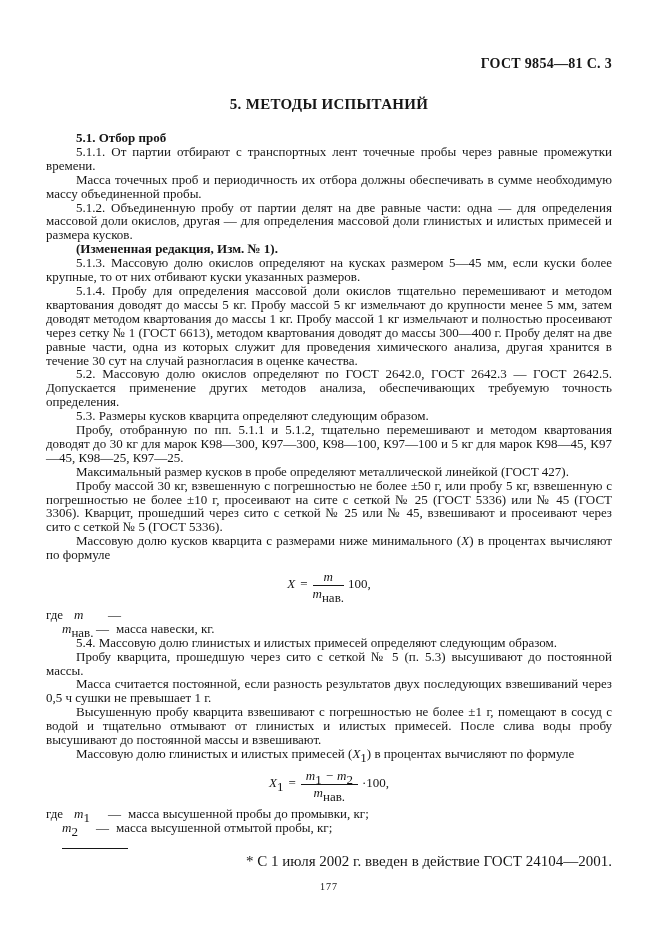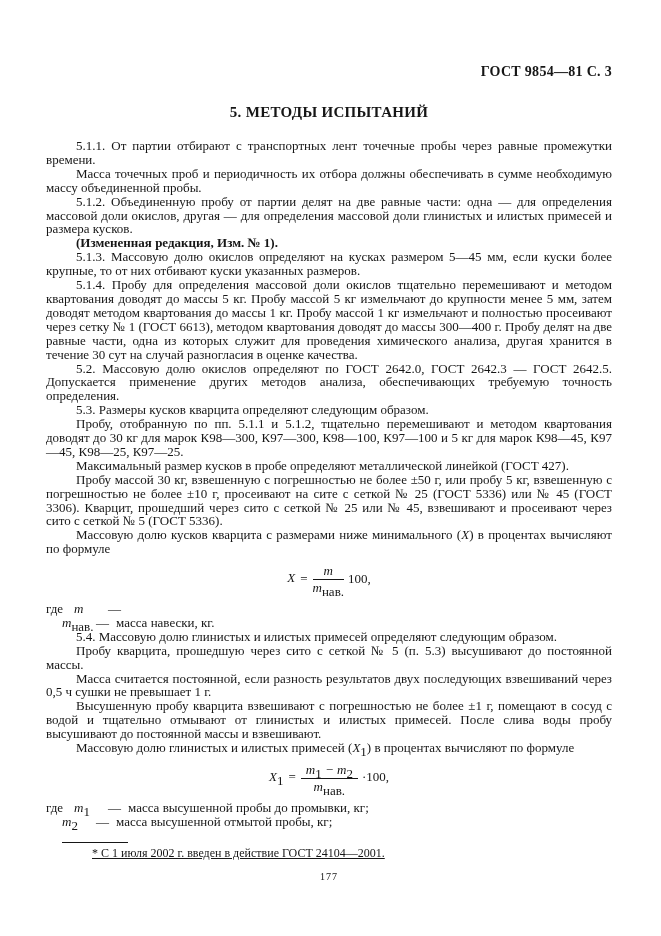--- a/index.html
+++ b/index.html
@@ -3,21 +3,21 @@
 <meta charset="utf-8">
 <style>
   * { margin: 0; padding: 0; box-sizing: border-box; }
   html, body { background: #ffffff; }
   body {
     width: 661px; height: 936px; overflow: hidden;
     font-family: "Liberation Serif", "DejaVu Serif", serif;
     color: #161616;
     -webkit-font-smoothing: antialiased;
   }
-  .page { width: 661px; height: 748px; padding: 56px 49px 0 46px; position: relative; margin-top: 8px; }
+  .page { width: 661px; height: 748px; padding: 56px 49px 0 46px; position: relative; }
 
   .doc-header {
     text-align: right; font-weight: bold; font-size: 14px; letter-spacing: .3px;
   }
   .doc-title {
     text-align: center; font-weight: bold; font-size: 15px;
     margin-top: 24px; letter-spacing: .3px;
   }
   .content { margin-top: 18px; font-size: 13px; line-height: 1.07; }
 
@@ -38,34 +38,35 @@
   
   .where-row { display: flex; align-items: flex-start; }
   .w-lead { flex: none; width: 28px; }
   .w-lead2 { flex: none; width: 16px; }
   .w-var { flex: none; width: 34px; font-style: italic; }
   .w-dash { flex: none; width: 20px; }
   .w-text { flex: 1 1 auto; text-align: justify; }
 
   
   .footnote-rule { margin: 13px 0 4px 16px; width: 66px; border-top: 1.5px solid #161616; }
-  .footnote { font-size: 12px; text-indent: 46px; text-align: left; text-decoration: underline; }
+  .footnote { font-size: 15px; text-indent: 46px; text-align: right; }
   .page-number { text-align: center; font-size: 10px; margin-top: 13px; letter-spacing: 1px; }
 </style>
 </head>
 <body>
 
 <div class="page">
 
   <div class="doc-header">ГОСТ 9854—81 С. 3</div>
 
   <div class="doc-title">5. МЕТОДЫ ИСПЫТАНИЙ</div>
 
   <div class="content">
 
+    <p class="para bold">5.1. Отбор проб</p>
     <p class="para">5.1.1. От партии отбирают с транспортных лент точечные пробы через равные промежутки времени.</p>
     <p class="para">Масса точечных проб и периодичность их отбора должны обеспечивать в сумме необходимую массу объединенной пробы.</p>
     <p class="para">5.1.2. Объединенную пробу от партии делят на две равные части: одна — для определения массовой доли окислов, другая — для определения массовой доли глинистых и илистых примесей и размера кусков.</p>
     <p class="para bold">(Измененная редакция, Изм. № 1).</p>
     <p class="para">5.1.3. Массовую долю окислов определяют на кусках размером 5—45 мм, если куски более крупные, то от них отбивают куски указанных размеров.</p>
     <p class="para">5.1.4. Пробу для определения массовой доли окислов тщательно перемешивают и методом квартования доводят до массы 5 кг. Пробу массой 5 кг измельчают до крупности менее 5 мм, затем доводят методом квартования до массы 1 кг. Пробу массой 1 кг измельчают и полностью просеивают через сетку № 1 (ГОСТ 6613), методом квартования доводят до массы 300—400 г. Пробу делят на две равные части, одна из которых служит для проведения химического анализа, другая хранится в течение 30 сут на случай разногласия в оценке качества.</p>
     <p class="para">5.2. Массовую долю окислов определяют по ГОСТ 2642.0, ГОСТ 2642.3 — ГОСТ 2642.5. Допускается применение других методов анализа, обеспечивающих требуемую точность определения.</p>
     <p class="para">5.3. Размеры кусков кварцита определяют следующим образом.</p>
     <p class="para">Пробу, отобранную по пп. 5.1.1 и 5.1.2, тщательно перемешивают и методом квартования доводят до 30 кг для марок К98—300, К97—300, К98—100, К97—100 и 5 кг для марок К98—45, К97—45, К98—25, К97—25.</p>
     <p class="para">Максимальный размер кусков в пробе определяют металлической линейкой (ГОСТ 427).</p>

